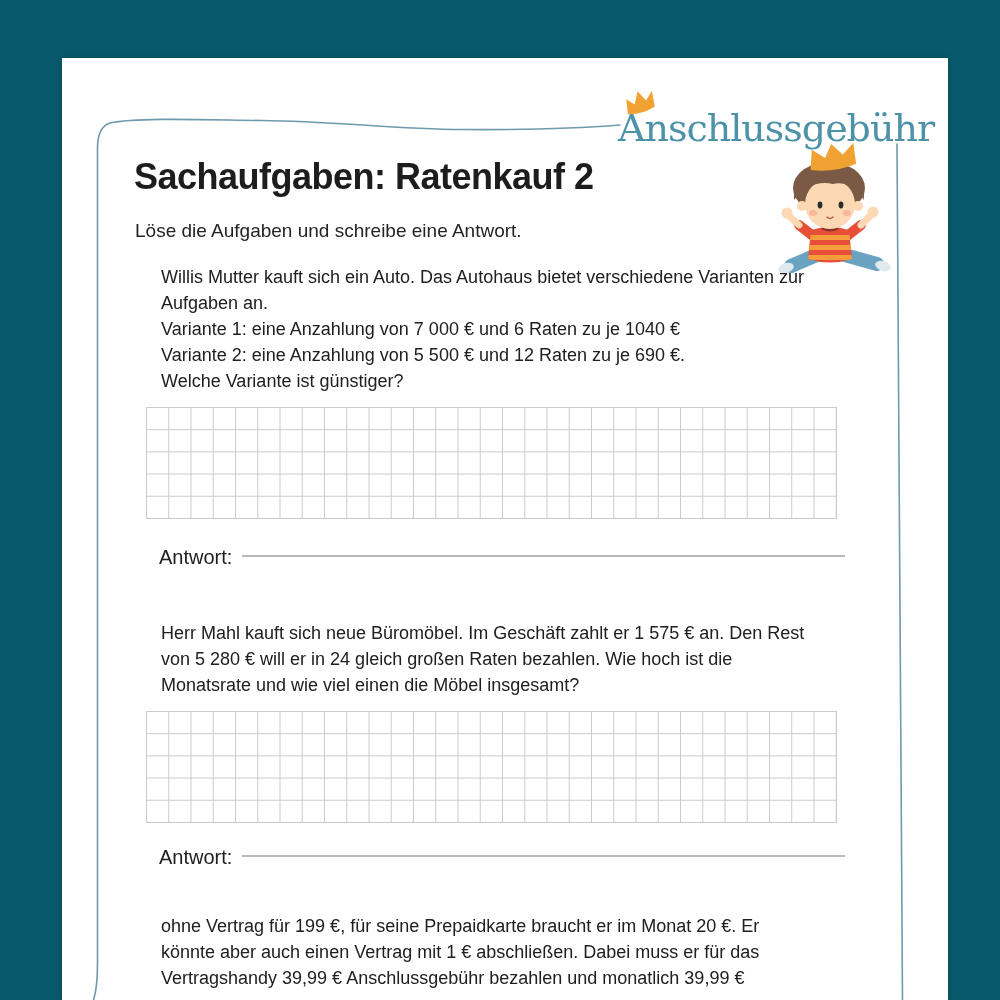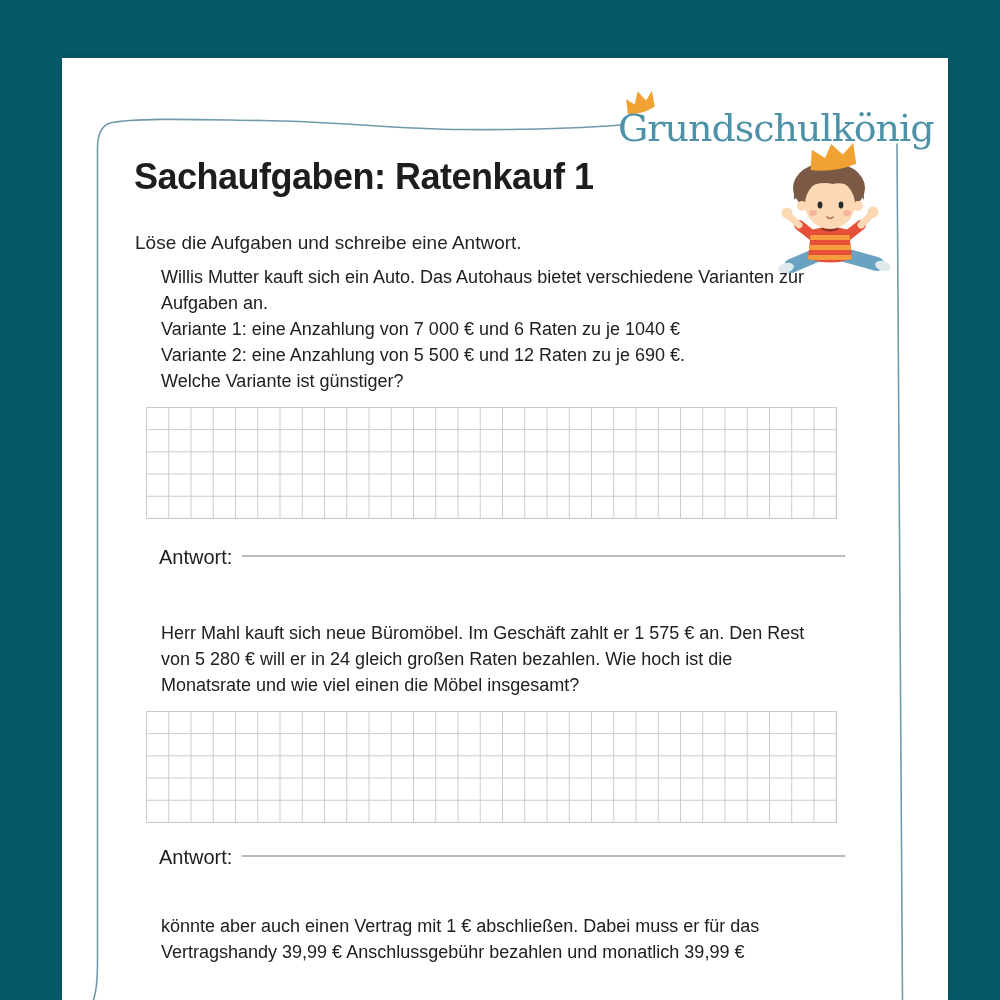--- a/index.html
+++ b/index.html
@@ -45,21 +45,21 @@
     width: 120px; height: 131px;
   }
   .page-title {
     position: absolute; left: 72px; top: 98px;
     font-size: 36px; font-weight: 700;
     letter-spacing: -0.5px;
     color: #1d1d1d;
     white-space: nowrap;
   }
   .page-subtitle {
-    position: absolute; left: 73px; top: 174px;
+    position: absolute; left: 73px; top: 162px;
     font-size: 19px;
     color: #242424;
     white-space: nowrap;
   }
   .task {
     position: absolute; left: 99px;
     width: 770px;
     font-size: 18px; line-height: 26px;
     color: #202020;
   }
@@ -105,21 +105,21 @@
   <div class="page">
 
     <svg class="frame-svg" viewBox="0 0 886 942" xmlns="http://www.w3.org/2000/svg">
       <path d="M 558 67 C 520 70 470 72 400 71.5 C 330 71 270 63 200 62.5 C 150 62 75 59 48 65 C 39 68 35.5 76 35.5 90 L 35.5 905 C 35.5 922 34.5 933 31.5 942" fill="none" stroke="#6e9aac" stroke-width="1.6" stroke-linecap="round"></path>
       <path d="M 835 86 C 836.5 300 838 620 840.5 942" fill="none" stroke="#6e9aac" stroke-width="1.6" stroke-linecap="round"></path>
     </svg>
 
     <svg class="brand-crown" viewBox="0 0 36 26" xmlns="http://www.w3.org/2000/svg">
       <path d="M 3 23 L 5 8 L 12 15 L 18 3 L 24 14 L 32 6 L 31 22 Q 17 27 3 23 Z" fill="#f0a233"></path>
     </svg>
-    <div class="brand-text">Grundschulkönig</div>
+    <div class="brand-text">Anschlussgebühr</div>
 
     <svg class="boy-svg" viewBox="0 0 120 131" xmlns="http://www.w3.org/2000/svg">
       <defs>
         <clipPath id="shirtClip">
           <path d="M 36 88 Q 55 82 74 88 L 77 117 Q 55 124 33 117 Z"></path>
         </clipPath>
       </defs>
 
       <line x1="44" y1="112" x2="16" y2="124" stroke="#6aa2c2" stroke-width="14" stroke-linecap="round"></line>
       <line x1="66" y1="112" x2="102" y2="122" stroke="#6aa2c2" stroke-width="14" stroke-linecap="round"></line>
@@ -151,21 +151,21 @@
       <ellipse cx="66" cy="63" rx="2.4" ry="3.4" fill="#2b2b2b"></ellipse>
       <ellipse cx="38" cy="71" rx="4" ry="3" fill="#f6b79c"></ellipse>
       <ellipse cx="72" cy="71" rx="4" ry="3" fill="#f6b79c"></ellipse>
       <path d="M 52 75 Q 55 78 58 75" fill="none" stroke="#b5654f" stroke-width="1.6" stroke-linecap="round"></path>
 
       <g transform="rotate(-8 57 15)">
         <path d="M 34 25 L 38 5 L 50 15 L 58 2 L 68 14 L 80 4 L 80 25 Q 57 31 34 25 Z" fill="#f0a233"></path>
       </g>
     </svg>
 
-    <div class="page-title">Sachaufgaben: Ratenkauf 1</div>
+    <div class="page-title">Sachaufgaben: Ratenkauf 2</div>
     <div class="page-subtitle">Löse die Aufgaben und schreibe eine Antwort.</div>
 
     <div class="task task-1">
       <div class="task-line">Willis Mutter kauft sich ein Auto. Das Autohaus bietet verschiedene Varianten zur</div>
       <div class="task-line">Aufgaben an.</div>
       <div class="task-line">Variante 1: eine Anzahlung von 7 000 € und 6 Raten zu je 1040 €</div>
       <div class="task-line">Variante 2: eine Anzahlung von 5 500 € und 12 Raten zu je 690 €.</div>
       <div class="task-line">Welche Variante ist günstiger?</div>
     </div>
     <div class="working-grid grid-1"></div>
@@ -179,18 +179,19 @@
       <div class="task-line">von 5 280 € will er in 24 gleich großen Raten bezahlen. Wie hoch ist die</div>
       <div class="task-line">Monatsrate und wie viel einen die Möbel insgesamt?</div>
     </div>
     <div class="working-grid grid-2"></div>
     <div class="answer-row answer-2">
       <span class="answer-label">Antwort:</span>
       <span class="answer-line"></span>
     </div>
 
     <div class="task task-3">
+      <div class="task-line">ohne Vertrag für 199 €, für seine Prepaidkarte braucht er im Monat 20 €. Er</div>
       <div class="task-line">könnte aber auch einen Vertrag mit 1 € abschließen. Dabei muss er für das</div>
       <div class="task-line">Vertragshandy 39,99 € Anschlussgebühr bezahlen und monatlich 39,99 €</div>
     </div>
 
   </div>
 </div>
 
 </body></html>

